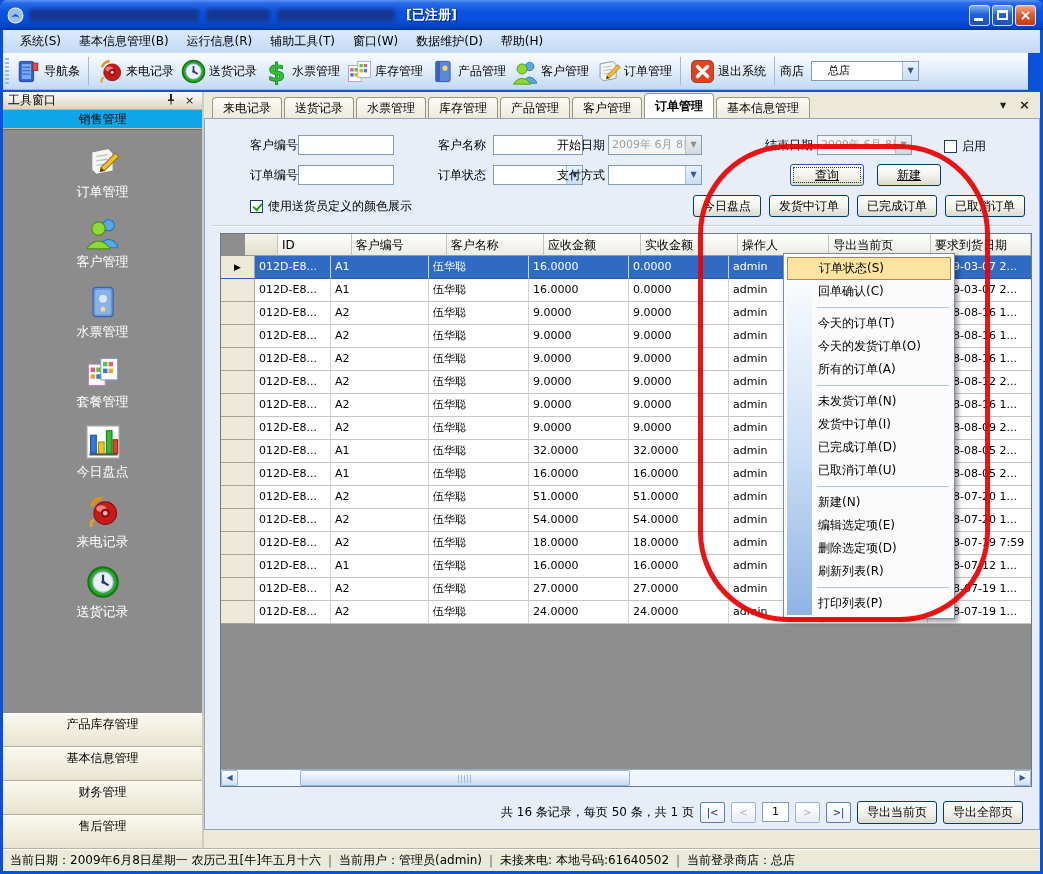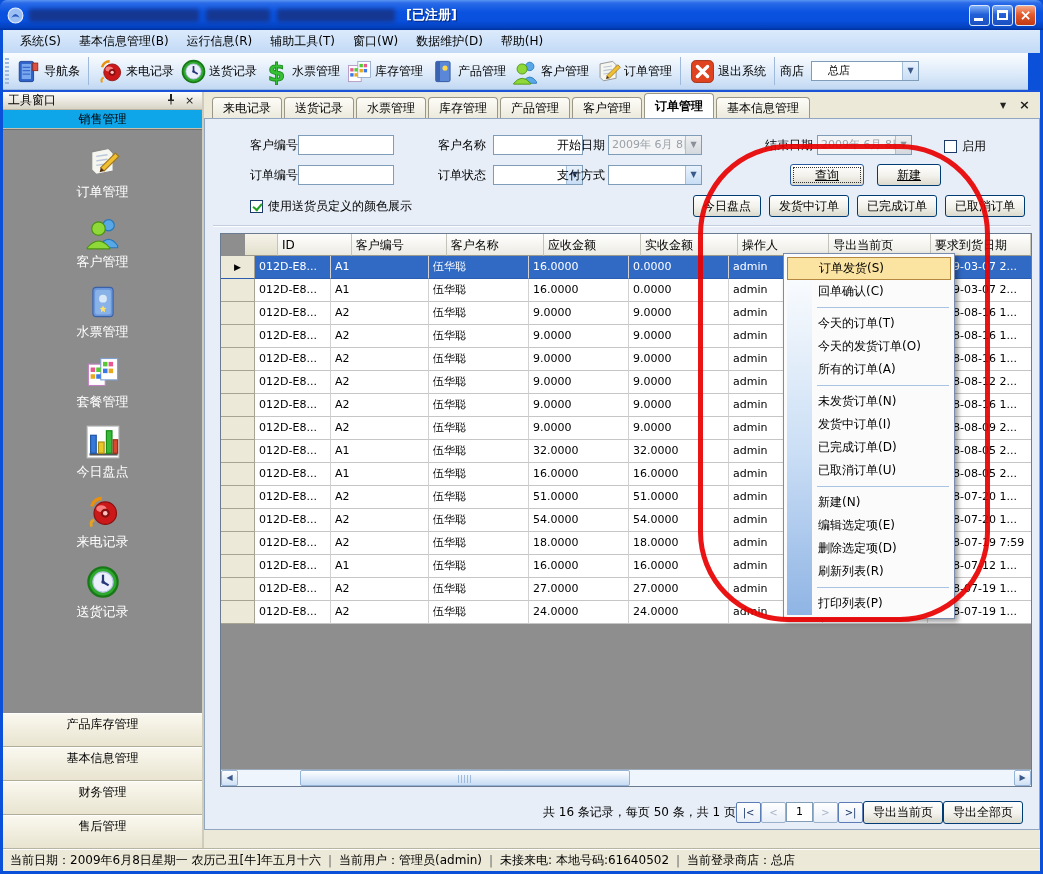--- a/index.html
+++ b/index.html
@@ -103,21 +103,21 @@
   .tr.selected .c0{background:#ece9d8;color:#000;}
 
   
   .hscroll{position:absolute;left:0;right:0;bottom:0;height:17px;background:#eef5fd;border-top:1px solid #9aa8b8;display:flex;align-items:center;}
   .sb-btn{width:17px;height:16px;background:linear-gradient(#fdfeff,#cfe0f5);border:1px solid #95b3d7;border-radius:2px;color:#3a5a8c;font-size:8px;line-height:14px;text-align:center;flex:none;}
   .sb-track{flex:1;position:relative;height:16px;}
   .sb-thumb{position:absolute;left:62px;width:330px;top:0;height:16px;background:linear-gradient(#fdfeff,#c7dcf5);border:1px solid #95b3d7;border-radius:2px;}
   .sb-thumb::after{content:"";position:absolute;left:50%;margin-left:-7px;top:4px;width:14px;height:8px;background:repeating-linear-gradient(90deg,#9dbbdf 0 1px,transparent 1px 3px);}
 
   
-  .pager{position:absolute;right:16px;top:681px;height:24px;display:flex;align-items:center;font-size:12px;white-space:nowrap;}
+  .pager{position:absolute;right:16px;top:681px;height:24px;display:flex;align-items:center;gap:6px;font-size:12px;white-space:nowrap;}
   .pg-btn{min-width:25px;height:21px;border:1px solid #5a7db5;border-radius:2px;background:linear-gradient(#ffffff,#e8eef8);font-size:10px;text-align:center;line-height:19px;color:#17356a;padding:0 3px;}
   .pg-btn.dim{color:#a8b4c8;border-color:#9cb0cc;}
   .pg-box{width:27px;height:20px;border:1px solid #7f9db9;background:#fff;text-align:center;font-size:11px;line-height:18px;}
   .pg-export{height:23px;}
 
   
   .statusbar{position:absolute;left:3px;right:3px;bottom:3px;height:22px;background:#ece9d8;border-top:1px solid #fff;box-shadow:0 -1px 0 #b8b4a4;display:flex;align-items:center;font-size:12px;padding-left:7px;white-space:nowrap;overflow:hidden;}
   .seg{white-space:nowrap;}
   .seg-sep{margin:0 7px;color:#6a6a6a;}
 
@@ -676,21 +676,21 @@
           <button class="btn pg-export">导出当前页</button>
           <button class="btn pg-export">导出全部页</button>
         </div>
 
       </div>
     </section>
   </div>
 
   <div class="ctxmenu" id="contextMenu">
     <div class="cm-strip"></div>
-  <div class="cm-item hl">订单发货(S)</div>
+  <div class="cm-item hl">订单状态(S)</div>
       <div class="cm-item">回单确认(C)</div>
       <div class="cm-sep"></div>
       <div class="cm-item">今天的订单(T)</div>
       <div class="cm-item">今天的发货订单(O)</div>
       <div class="cm-item">所有的订单(A)</div>
       <div class="cm-sep"></div>
       <div class="cm-item">未发货订单(N)</div>
       <div class="cm-item">发货中订单(I)</div>
       <div class="cm-item">已完成订单(D)</div>
       <div class="cm-item">已取消订单(U)</div>

